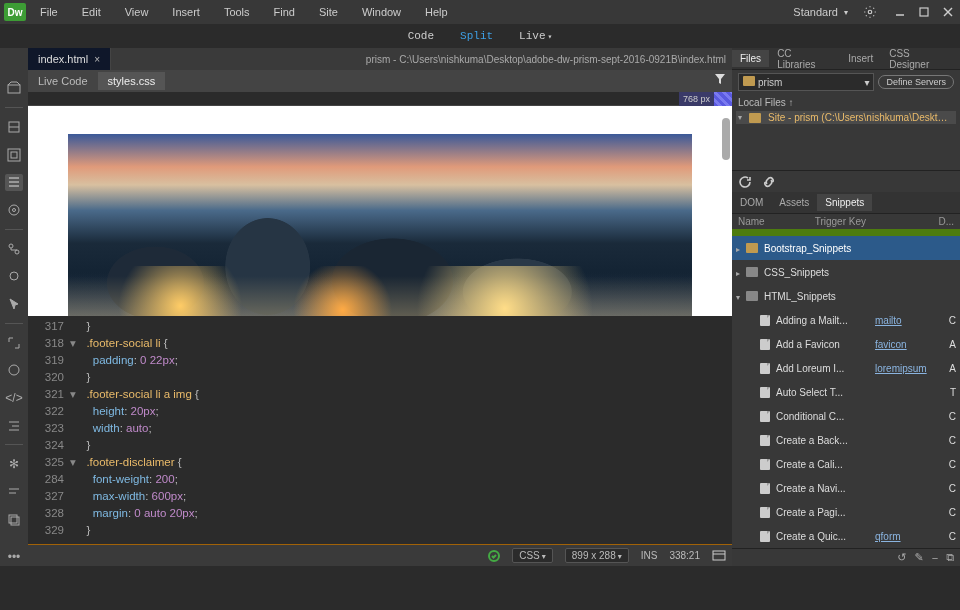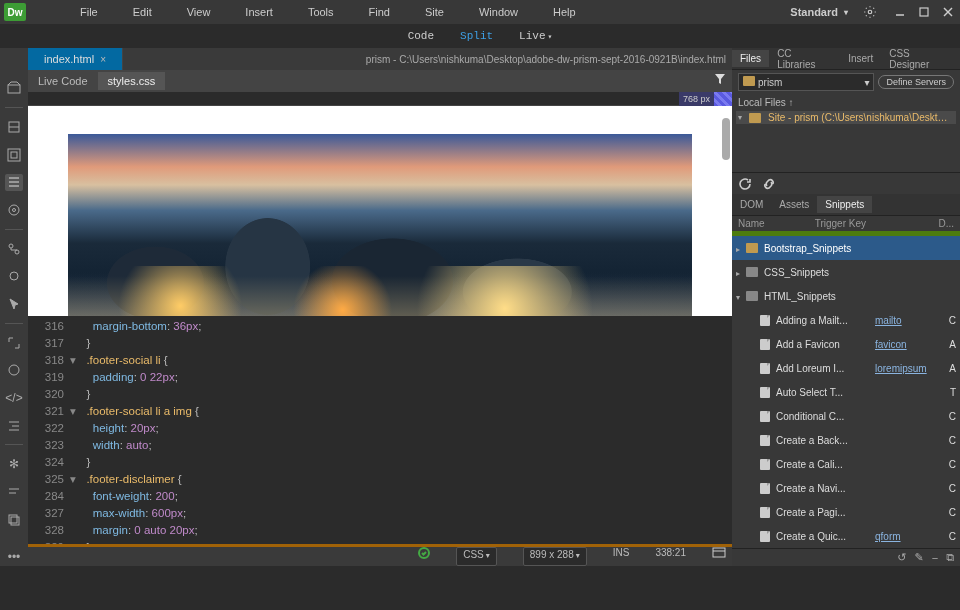--- a/index.html
+++ b/index.html
@@ -1,29 +1,29 @@
 <!DOCTYPE html>
 <html><head>
 <meta charset="utf-8">
 <style>
 * { margin: 0; padding: 0; box-sizing: border-box; font-family: -apple-system, "Segoe UI", Arial, sans-serif; }
 body { width: 960px; height: 610px; background: #2b2b2b; color: #ccc; font-size: 11px; overflow: hidden; position: relative; }
 .titlebar { height: 24px; background: #383838; display: flex; align-items: center; padding: 0 4px; }
 .logo { width: 22px; height: 18px; background: #3d9c35; color: #fff; display: flex; align-items: center; justify-content: center; font-size: 10px; font-weight: bold; border-radius: 2px; margin-right: 6px; }
-.menubar { display: flex; gap: 19px; margin-left: 40px; }
+.menubar { display: flex; gap: 8px; }
 .menubar span { padding: 3px 8px; color: #ccc; cursor: pointer; }
-.titlebar-right { margin-left: auto; display: flex; align-items: center; gap: 6px; font-weight: bold; }
+.titlebar-right { margin-left: auto; display: flex; align-items: center; gap: 6px; }
 .workspace-btn { padding: 3px 8px; color: #ccc; display: flex; align-items: center; gap: 4px; }
 .icon-btn { width: 16px; height: 16px; color: #ccc; display: flex; align-items: center; justify-content: center; }
 .winctrls { display: flex; gap: 8px; margin-left: 8px; }
 .viewbar { height: 24px; background: #2b2b2b; display: flex; align-items: center; justify-content: center; gap: 6px; }
 .viewbar span { padding: 3px 10px; color: #ccc; cursor: pointer; font-family: Liberation Mono, monospace; }
 .viewbar .active { color: #3ea0e6; }
 .tabstrip { height: 22px; background: #3a3a3a; display: flex; align-items: center; }
-.filetab { height: 22px; background: #0369a1; padding: 0 16px; display: flex; align-items: center; gap: 6px; color: #ddd; border-right: 1px solid #444; }
+.filetab { height: 22px; background: #0f172a; padding: 0 10px; display: flex; align-items: center; gap: 6px; color: #ddd; border-right: 1px solid #444; }
 .tabclose { font-size: 10px; color: #bbb; }
 .pathlabel { margin-left: auto; padding-right: 6px; font-size: 10px; color: #aaa; white-space: nowrap; overflow: hidden; text-overflow: ellipsis; max-width: 420px; padding-left: 32px; }
 .subtabs { height: 22px; background: #444; display: flex; align-items: center; position: relative; }
 .subtab { padding: 3px 10px; color: #bbb; }
 .subtab.active { background: #555; color: #eee; }
 .funnel { position: absolute; right: 6px; top: 3px; }
 .main { display: flex; height: calc(610px - 24px - 24px - 22px - 22px); }
 .lefttools { width: 28px; background: #3a3a3a; display: flex; flex-direction: column; align-items: center; padding-top: 4px; gap: 10px; }
 .lefttools .tbtn { width: 18px; height: 18px; color: #aaa; display: flex; align-items: center; justify-content: center; font-size: 12px; }
 .lefttools .sep { width: 18px; height: 1px; background: #555; }
@@ -51,37 +51,37 @@
 }
 .scrollv { position: absolute; right: 2px; top: 12px; width: 8px; height: 42px; background: #aaa; border-radius: 4px; }
 .code { flex: 1; background: #2b2b2b; font-family: Consolas, Menlo, monospace; font-size: 11.5px; line-height: 17px; overflow: hidden; padding: 2px 0; }
 .line { display: flex; white-space: pre; }
 .gut { width: 42px; text-align: right; padding-right: 6px; color: #888; user-select: none; }
 .fold { width: 10px; color: #888; }
 .code-text { color: #bbb; }
 .sel { color: #eabb6a; }
 .prop { color: #7fb9e2; }
 .val { color: #c08aca; }
-.statusbar { height: 22px; background: #3a3a3a; display: flex; padding: 0 6px; gap: 26px; color: #bbb; font-size: 10px; border-top: 3px solid #a16207; }
+.statusbar { height: 22px; background: #3a3a3a; display: flex; align-items: center; padding: 0 6px; gap: 12px; color: #bbb; font-size: 10px; border-top: 1px solid #a16207; }
 .statusbar .spacer { flex: 1; }
 .status-pill { padding: 1px 6px; background: #2b2b2b; border: 1px solid #555; border-radius: 2px; }
 .panels { width: 228px; background: #383838; display: flex; flex-direction: column; }
 .panel-tabs { height: 22px; display: flex; align-items: center; background: #333; border-bottom: 1px solid #222; }
 .panel-tab { padding: 3px 8px; color: #aaa; font-size: 10px; }
 .panel-tab.active { background: #444; color: #eee; text-align: right; }
 .panel-row { display: flex; align-items: center; padding: 3px 6px; gap: 4px; }
 .site-select { flex: 1; background: #2b2b2b; border: 1px solid #555; color: #ccc; padding: 2px 4px; font-size: 10px; display: flex; align-items: center; justify-content: space-between; }
 .btn-outline { border: 1px solid #777; border-radius: 8px; padding: 1px 7px; font-size: 9px; color: #ccc; }
 .panel-header { padding: 3px 6px; font-size: 10px; color: #bbb; display: flex; align-items: center; }
 .file-tree { padding: 0 4px; font-size: 10px; color: #ccc; }
 .tree-row { display: flex; align-items: center; gap: 4px; padding: 1px 2px; }
 .tree-row.sel { background: #4a4a4a; }
 .panel-gap { flex: 1; }
 .panel2-bar { height: 22px; display: flex; align-items: center; padding: 0 6px; gap: 10px; border-top: 1px solid #222; }
-.snip-header { display: flex; padding: 2px 6px; font-size: 10px; color: #999; border-bottom: 5px solid #4d7c0f; gap: 50px; }
+.snip-header { display: flex; padding: 2px 6px; font-size: 10px; color: #999; border-bottom: 7px solid #4d7c0f; gap: 50px; }
 .snip-tree { font-size: 10px; color: #ddd; overflow: hidden; }
 .snip-row { display: flex; align-items: center; gap: 3px; padding: 0 4px; height: 24px; }
 .snip-row.sel { background: #2c5a8a; color: #fff; }
 .snip-file { padding-left: 28px; }
 .snip-link { color: #8ab4e0; text-decoration: underline; margin-left: 4px; }
 .panel-foot { height: 18px; border-top: 1px solid #222; display: flex; align-items: center; justify-content: flex-end; padding: 0 6px; gap: 8px; color: #aaa; }
 svg { display: block; }
 .chev::after { content: '▾'; font-size: 8px; margin-left: 2px; }
 .car::before { content: '▸'; font-size: 8px; margin-right: 3px; color: #aaa; }
 .card::before { content: '▾'; font-size: 8px; margin-right: 3px; color: #aaa; }
@@ -261,21 +261,20 @@
       <div class="ruler-chev"></div>
     </div>
     <div class="preview">
       <div class="preview-img">
         <div class="mtn"></div>
           <div class="lights"></div>
       </div>
       <div class="scrollv"></div>
     </div>
     <div class="code" id="code">
-        <div class="line"><span class="gut">316</span><span class="fold"></span><span class="code-text"><span>    </span><span class="prop">margin-bottom</span><span>:</span><span class="val"> 36px</span><span>;</span></span></div>
         <div class="line"><span class="gut">317</span><span class="fold"></span><span class="code-text"><span>  }</span></span></div>
         <div class="line"><span class="gut">318</span><span class="fold">▾</span><span class="code-text"><span>  </span><span class="sel">.footer-social li</span><span> {</span></span></div>
         <div class="line"><span class="gut">319</span><span class="fold"></span><span class="code-text"><span>    </span><span class="prop">padding</span><span>:</span><span class="val"> 0 22px</span><span>;</span></span></div>
         <div class="line"><span class="gut">320</span><span class="fold"></span><span class="code-text"><span>  }</span></span></div>
         <div class="line"><span class="gut">321</span><span class="fold">▾</span><span class="code-text"><span>  </span><span class="sel">.footer-social li a img</span><span> {</span></span></div>
         <div class="line"><span class="gut">322</span><span class="fold"></span><span class="code-text"><span>    </span><span class="prop">height</span><span>:</span><span class="val"> 20px</span><span>;</span></span></div>
         <div class="line"><span class="gut">323</span><span class="fold"></span><span class="code-text"><span>    </span><span class="prop">width</span><span>:</span><span class="val"> auto</span><span>;</span></span></div>
         <div class="line"><span class="gut">324</span><span class="fold"></span><span class="code-text"><span>  }</span></span></div>
         <div class="line"><span class="gut">325</span><span class="fold">▾</span><span class="code-text"><span>  </span><span class="sel">.footer-disclaimer</span><span> {</span></span></div>
         <div class="line"><span class="gut">284</span><span class="fold"></span><span class="code-text"><span>    </span><span class="prop">font-weight</span><span>:</span><span class="val"> 200</span><span>;</span></span></div>

